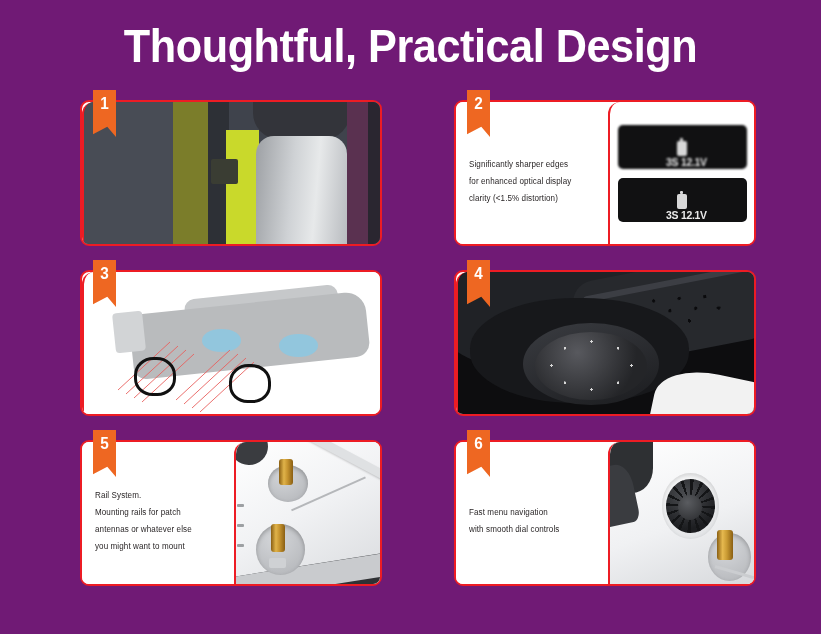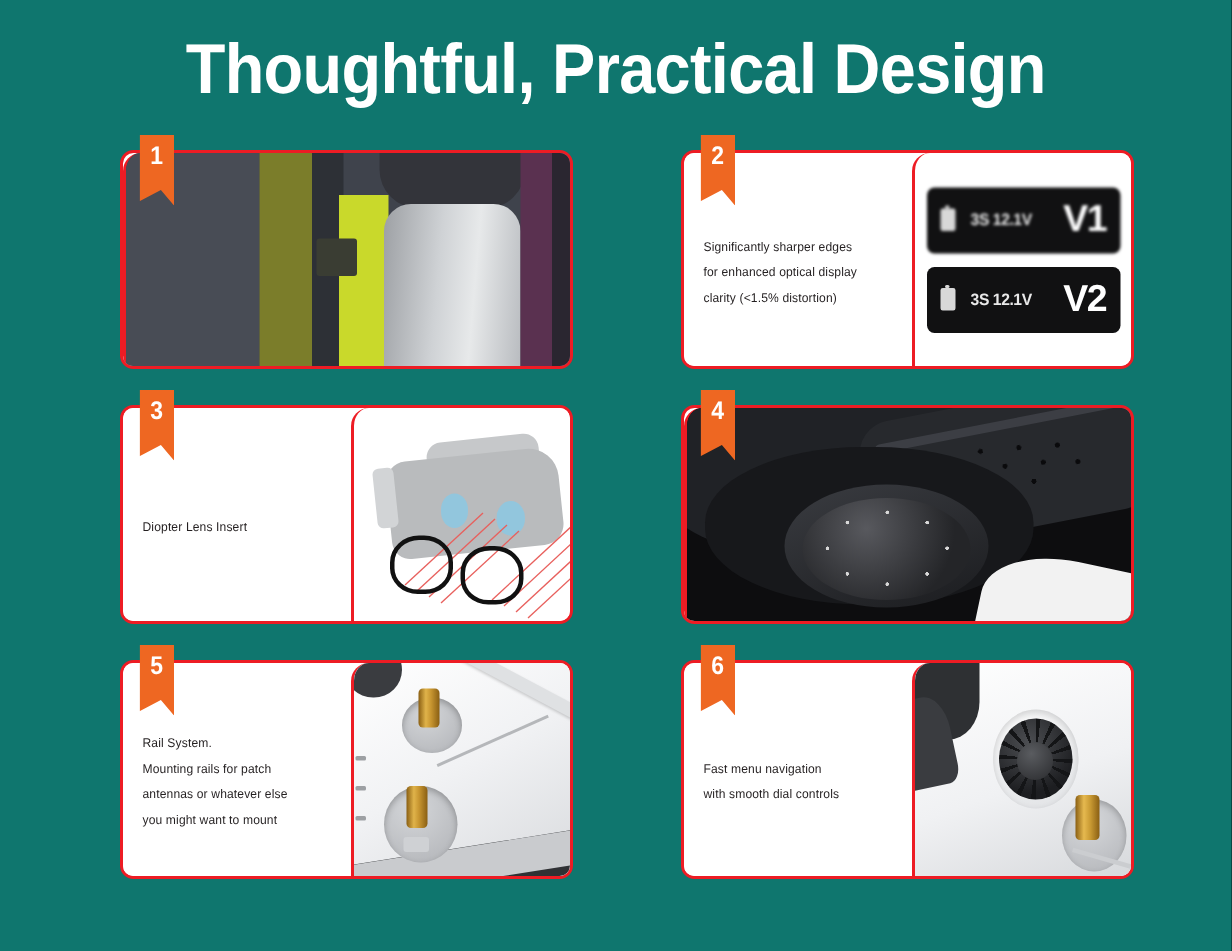--- a/index.html
+++ b/index.html
@@ -2,21 +2,21 @@
 <html><head>
 <meta charset="utf-8">
 <style>
   html,body{margin:0;padding:0;}
   body{
     width:821px;height:634px;
     background:#000000;
     font-family:"Liberation Sans", sans-serif;
     overflow:hidden;
   }
-  .page{position:relative;width:821px;height:634px;background:#0f766e;}
+  .page{position:relative;width:821px;height:634px;background:#701a75;}
 
   
   .title{
     position:absolute;left:0;top:18px;width:821px;
     text-align:center;
     color:#ffffff;
     font-family:"Liberation Sans", sans-serif;
     font-weight:bold;
     font-size:47px;
     letter-spacing:-0.5px;
@@ -121,20 +121,21 @@
   
   .m2{background:#ffffff;display:flex;flex-direction:column;justify-content:center;align-items:center;gap:9px;}
   .osd{
     width:129px;height:44px;
     background:#111112;
     border-radius:5px;
     display:flex;align-items:center;
     padding:16px 9px;
     box-sizing:border-box;
     position:relative;
+    flex-direction:column;
   }
   .osd.blurry{filter:blur(0.9px);}
   .osd .batt{
     width:8px;height:13px;
     border:1.6px solid #d8d8d8;
     border-radius:1.5px;
     position:relative;
     flex:0 0 auto;
     background:#d8d8d8;
   }
@@ -349,25 +350,20 @@
         </div>
       </div>
     </div>
 
     <div class="card">
       <div class="badge">
         <div class="ribbon"></div>
         <div class="num">3</div>
       </div>
       <div class="card-inner">
-        <div class="text-pane">
-          <div class="caption">
-            <span>Diopter Lens Insert</span>
-          </div>
-        </div>
         <div class="media-pane m3">
           <div class="gog2"></div>
           <div class="gog"></div>
           <div class="strap"></div>
           <div class="lensL"></div>
           <div class="lensR"></div>
           <svg width="100%" height="100%" style="position:absolute;left:0;top:0;">
             <g stroke="#e8605d" stroke-width="0.9" fill="none">
               <line x1="34" y1="118" x2="86" y2="70"></line>
               <line x1="42" y1="122" x2="94" y2="74"></line>

